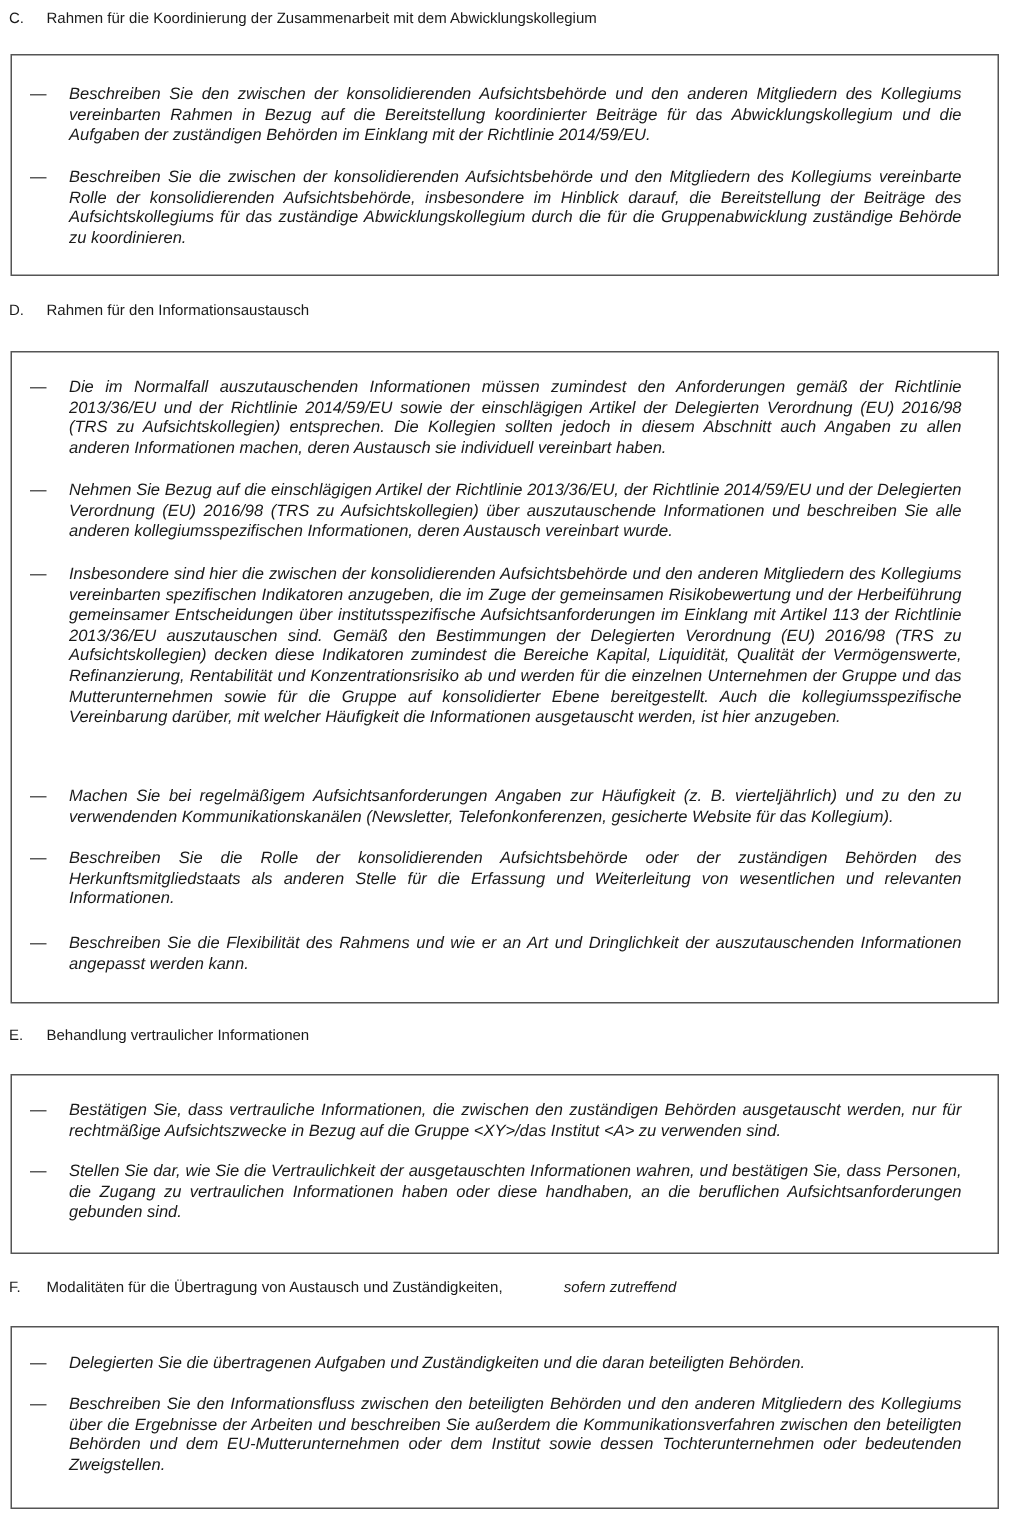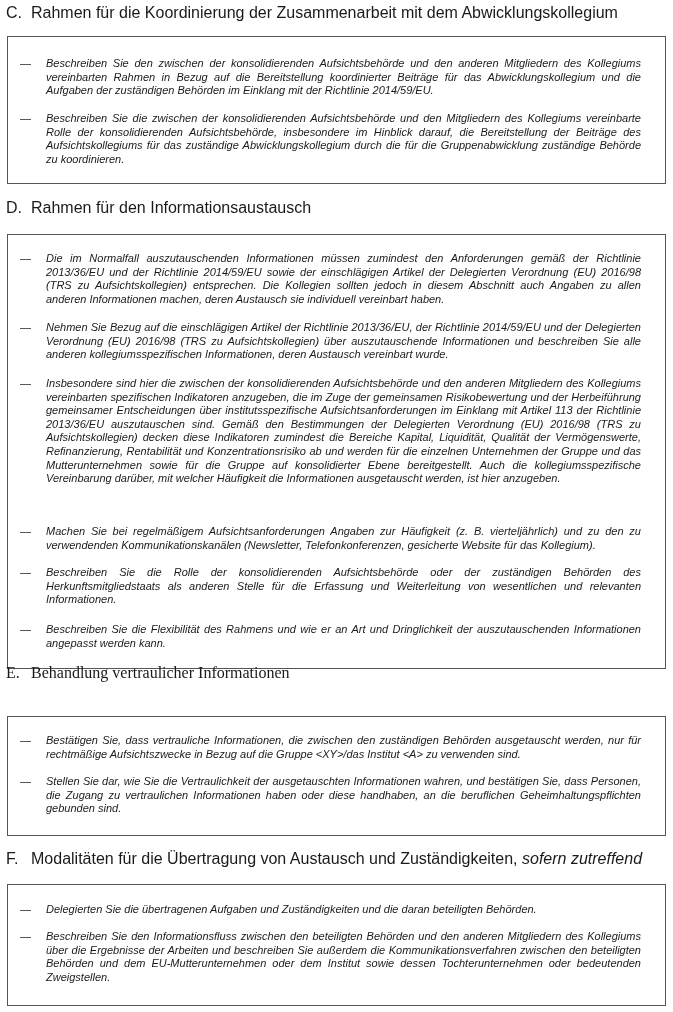--- a/index.html
+++ b/index.html
@@ -1,20 +1,20 @@
 <!DOCTYPE html>
 <html><head>
 <meta charset="utf-8">
 <style>
   html, body { margin:0; padding:0; background:#ffffff; }
   body { width:673px; height:1012px; position:relative; overflow:hidden;
          font-family:"Liberation Sans", sans-serif; color:#1a1a1a; }
-  .heading { position:absolute; left:6px; font-size:16px; line-height:14px; white-space:nowrap; }
+  .heading { position:absolute; left:6px; font-size:10px; line-height:14px; white-space:nowrap; }
   .heading .letter { display:inline-block; width:25px; }
-  .heading .suffix { font-style:italic; }
+  .heading .suffix { font-style:italic;margin-left:38px; }
   .box { position:absolute; left:7px; width:659px; border:1px solid #555; border-width:1.3px; box-sizing:border-box; }
   .item { position:absolute; left:0; right:0; }
   .dash { position:absolute; left:12px; top:0; font-size:11px; line-height:13.6px; }
   .text { position:absolute; left:38px; right:24px; top:0; font-style:italic; font-size:11px;
           line-height:13.6px; text-align:justify; }
 </style>
 </head>
 <body>
 
 <div class="heading" style="top:6px;">
@@ -54,31 +54,31 @@
   <div class="item" style="top:331px;">
     <span class="dash">—</span>
     <div class="text">Beschreiben Sie die Rolle der konsolidierenden Aufsichtsbehörde oder der zuständigen Behörden des Herkunftsmitgliedstaats als anderen Stelle für die Erfassung und Weiterleitung von wesentlichen und relevanten Informationen.</div>
   </div>
   <div class="item" style="top:388px;">
     <span class="dash">—</span>
     <div class="text">Beschreiben Sie die Flexibilität des Rahmens und wie er an Art und Dringlichkeit der auszutauschenden Informationen angepasst werden kann.</div>
   </div>
 </div>
 
-<div class="heading" style="top:666px;font-family:Liberation Serif, serif;">
+<div class="heading" style="top:684px;">
   <span class="letter">E.</span><span>Behandlung vertraulicher Informationen</span>
 </div>
 <div class="box" style="top:716px;height:120px;">
   <div class="item" style="top:17px;">
     <span class="dash">—</span>
     <div class="text">Bestätigen Sie, dass vertrauliche Informationen, die zwischen den zuständigen Behörden ausgetauscht werden, nur für rechtmäßige Aufsichtszwecke in Bezug auf die Gruppe &lt;XY&gt;/das Institut &lt;A&gt; zu verwenden sind.</div>
   </div>
   <div class="item" style="top:58px;">
     <span class="dash">—</span>
-    <div class="text">Stellen Sie dar, wie Sie die Vertraulichkeit der ausgetauschten Informationen wahren, und bestätigen Sie, dass Personen, die Zugang zu vertraulichen Informationen haben oder diese handhaben, an die beruflichen Geheimhaltungspflichten gebunden sind.</div>
+    <div class="text">Stellen Sie dar, wie Sie die Vertraulichkeit der ausgetauschten Informationen wahren, und bestätigen Sie, dass Personen, die Zugang zu vertraulichen Informationen haben oder diese handhaben, an die beruflichen Aufsichtsanforderungen gebunden sind.</div>
   </div>
 </div>
 
 <div class="heading" style="top:852px;">
   <span class="letter">F.</span><span>Modalitäten für die Übertragung von Austausch und Zuständigkeiten, </span><span class="suffix">sofern zutreffend</span>
 </div>
 <div class="box" style="top:884px;height:122px;">
   <div class="item" style="top:18px;">
     <span class="dash">—</span>
     <div class="text">Delegierten Sie die übertragenen Aufgaben und Zuständigkeiten und die daran beteiligten Behörden.</div>

